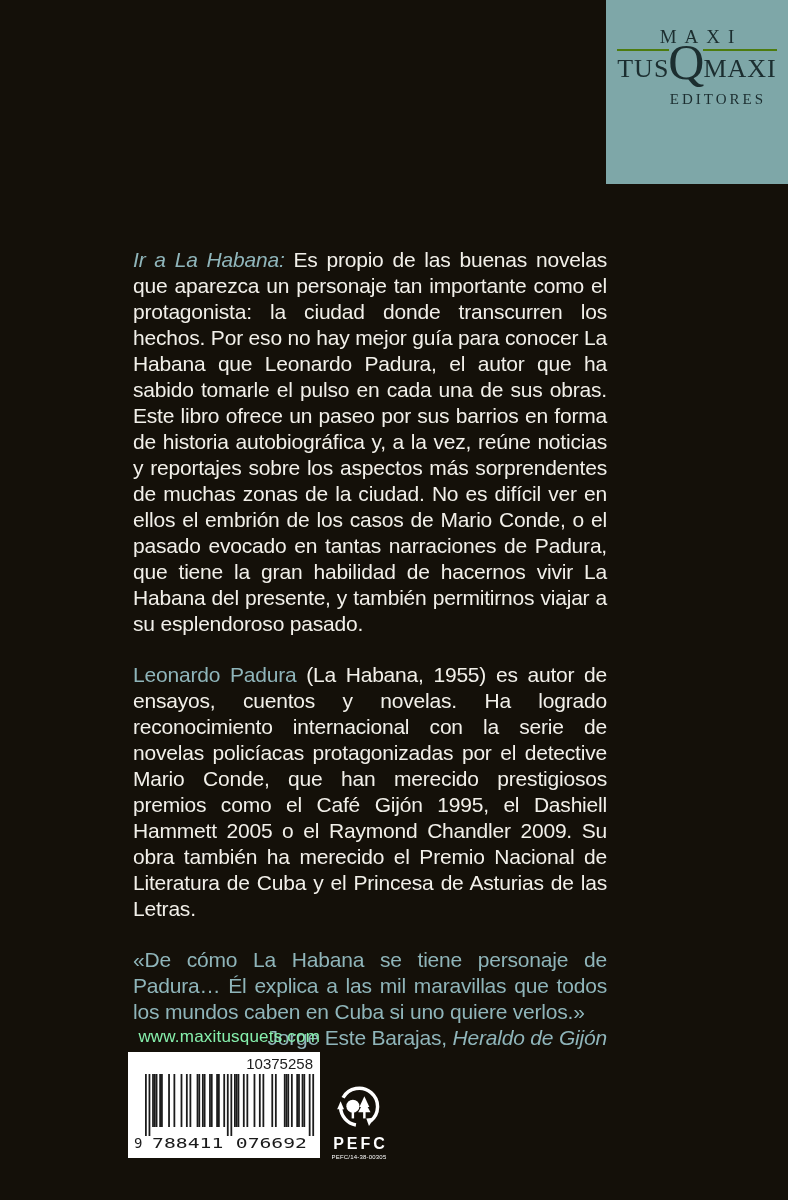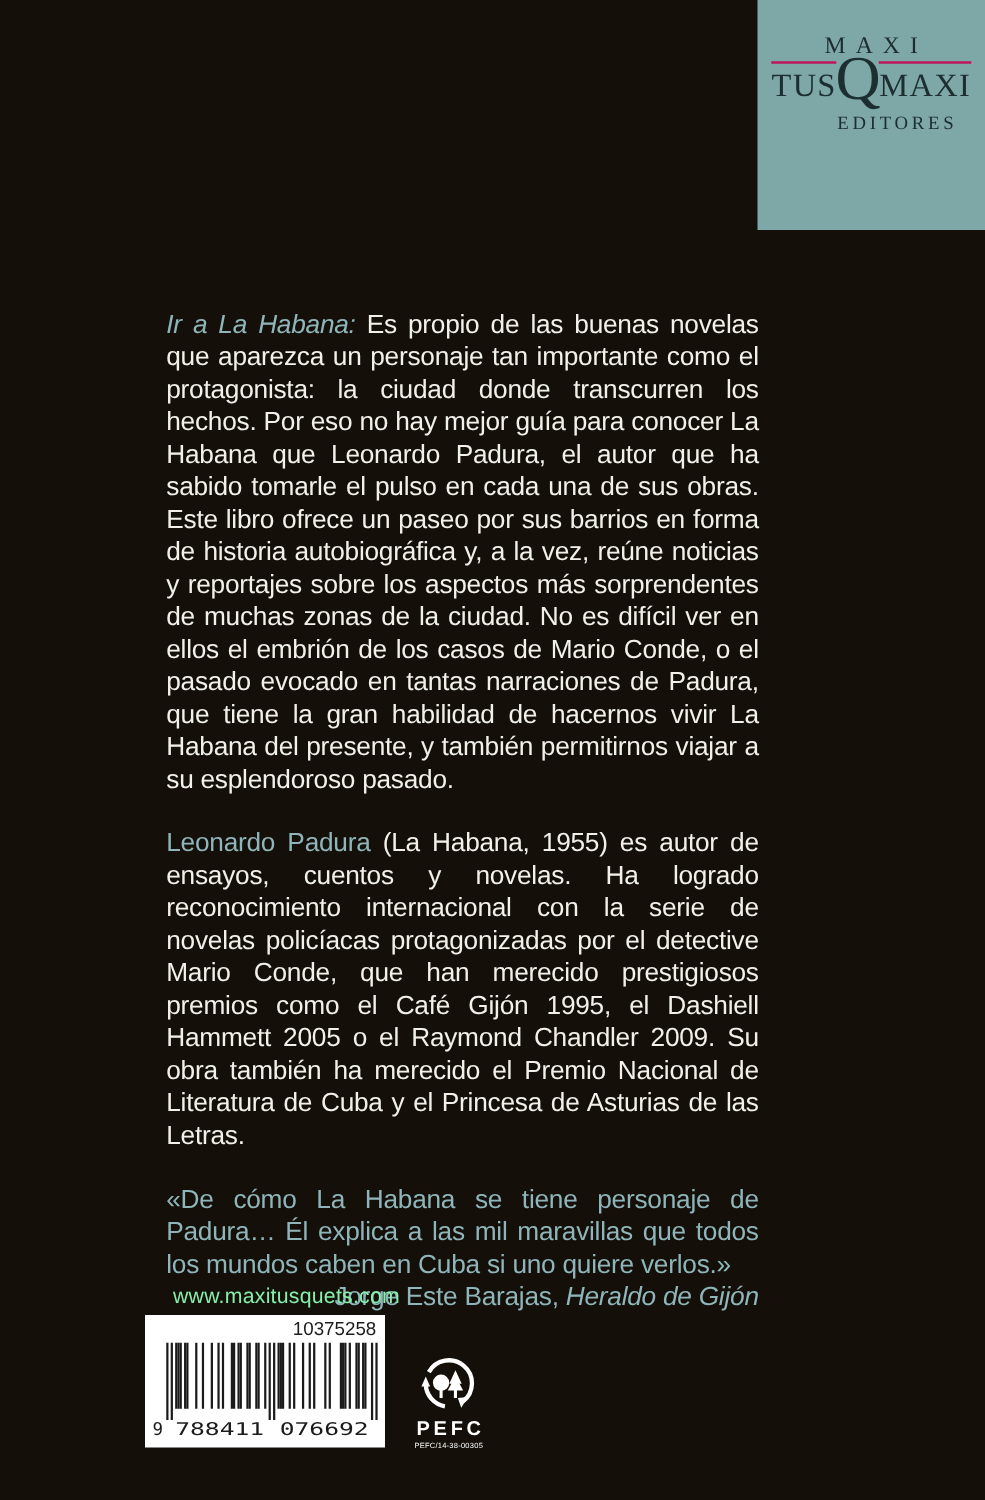--- a/index.html
+++ b/index.html
@@ -19,21 +19,21 @@
     font-family:"Liberation Serif",serif;
   }
   .logo-inner{position:absolute;top:26px;left:22px;width:138px;}
   .logo-maxi{
     text-align:center;font-size:19px;letter-spacing:8px;
     padding-left:8px; 
     margin-bottom:1px;white-space:nowrap;
   }
   .logo-row{display:flex;align-items:flex-start;justify-content:center;}
   .logo-seg{
-    border-top:2px solid #be185d;
+    border-top:2px solid #4d7c0f;
     padding-top:5px;font-size:26px;letter-spacing:1px;line-height:1;
     white-space:nowrap;
   }
   .logo-q{
     font-size:50px;line-height:1;position:relative;top:-12px;margin:0 -1px;
   }
   .logo-editores{
     text-align:right;font-size:15px;letter-spacing:3px;margin-top:-8px;
     white-space:nowrap;
   }
@@ -50,21 +50,21 @@
   .quote p{margin:0;}
   .quote .attribution{text-align:right;margin-top:0;}
 
   
   .website{
     position:absolute;left:128px;top:1027px;width:192px;
     text-align:right;color:#86efac;font-weight:normal;font-size:17px;
     letter-spacing:0.2px;
   }
   .barcode-box{
-    position:absolute;left:116px;top:1052px;width:192px;height:106px;
+    position:absolute;left:128px;top:1052px;width:192px;height:106px;
     background:#ffffff;box-sizing:border-box;padding:2px 5px 0 5px;
   }
   .code-number{
     text-align:right;color:#1d1d1d;font-size:15px;line-height:19px;
     padding-right:2px;
   }
   .barcode-svg{display:block;margin:1px auto 0 auto;}
 
   .pefc-block{
     position:absolute;left:327px;top:1086px;width:64px;

